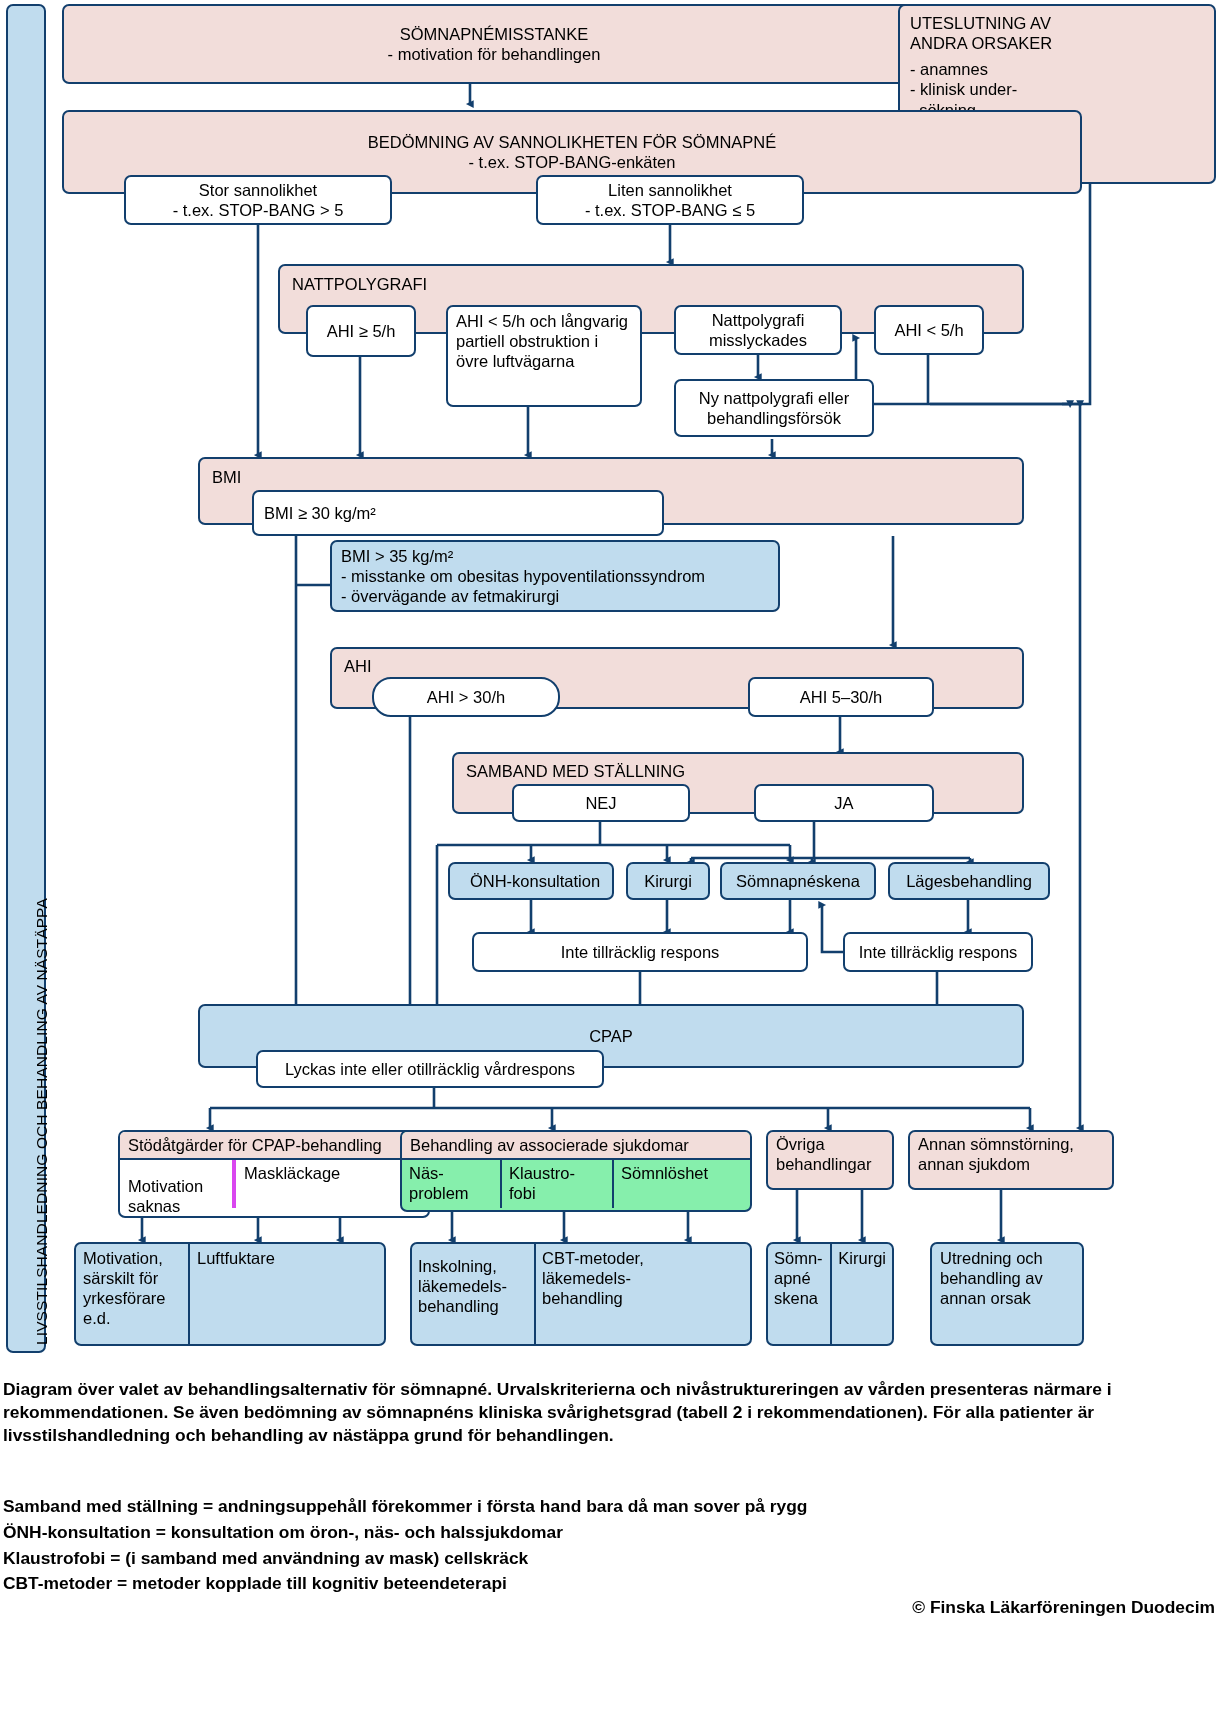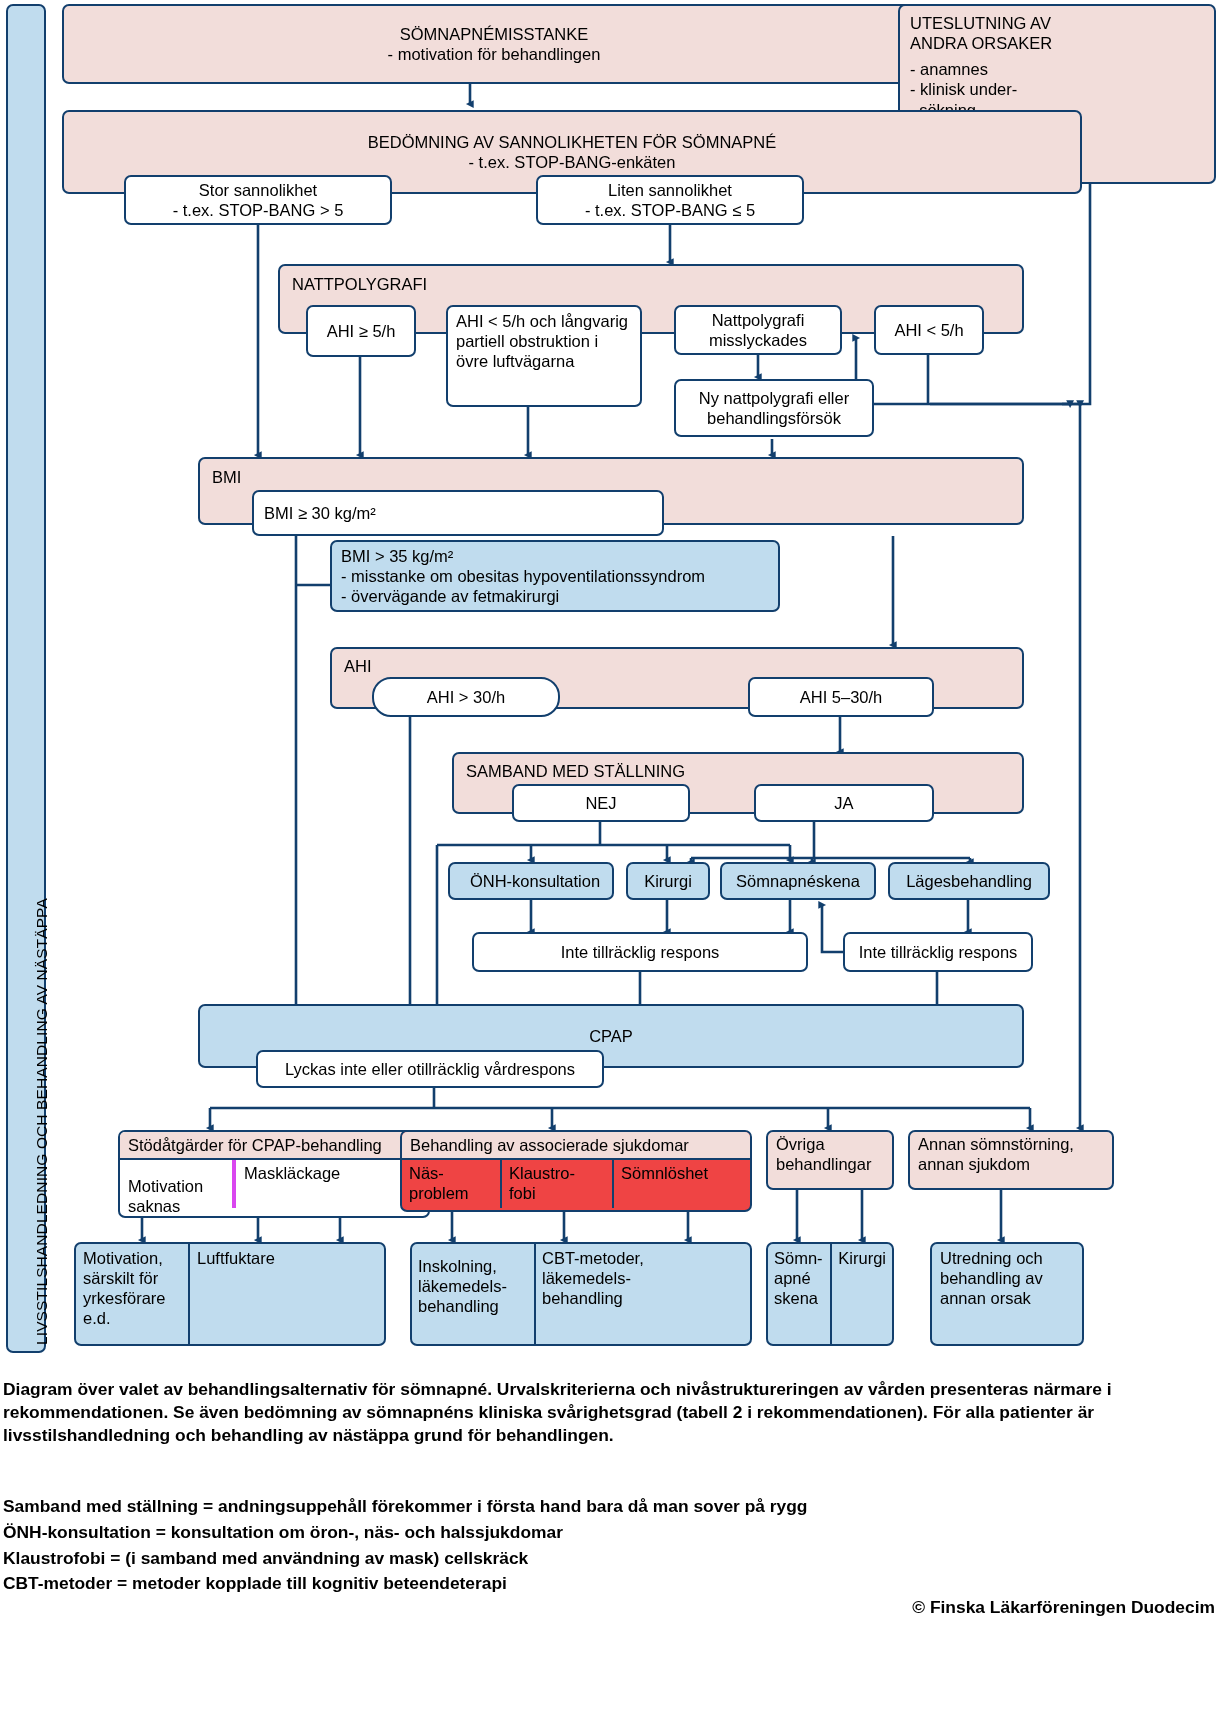--- a/index.html
+++ b/index.html
@@ -307,21 +307,21 @@
       <div>Motivation,</div>
       <div>särskilt för</div>
       <div>yrkesförare</div>
       <div>e.d.</div>
     </div>
     <div style="flex:1;padding:4px 7px;box-sizing:border-box;">
       <div>Luftfuktare</div>
     </div>
   </div>
 
-  <div class="bx" style="left:400px;top:1130px;width:352px;height:82px;background:#ef4444;padding:0;overflow:hidden;">
+  <div class="bx" style="left:400px;top:1130px;width:352px;height:82px;background:#86efac;padding:0;overflow:hidden;">
     <div style="background:#f2ddda;border-bottom:2px solid #123f6d;padding:3px 8px;font-size:16.5px;">Behandling av associerade sjukdomar</div>
     <div style="display:flex;height:48px;">
       <div style="width:100px;border-right:2px solid #123f6d;padding:3px 7px;box-sizing:border-box;">
         <div>Näs-</div>
         <div>problem</div>
       </div>
       <div style="width:112px;border-right:2px solid #123f6d;padding:3px 7px;box-sizing:border-box;">
         <div>Klaustro-</div>
         <div>fobi</div>
       </div>

